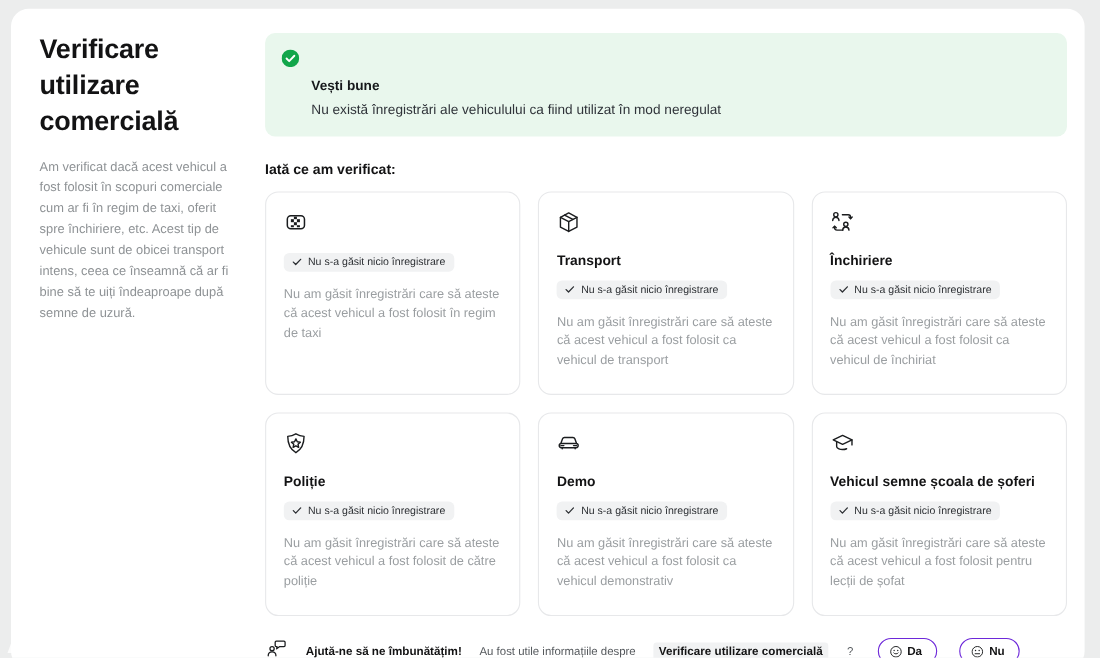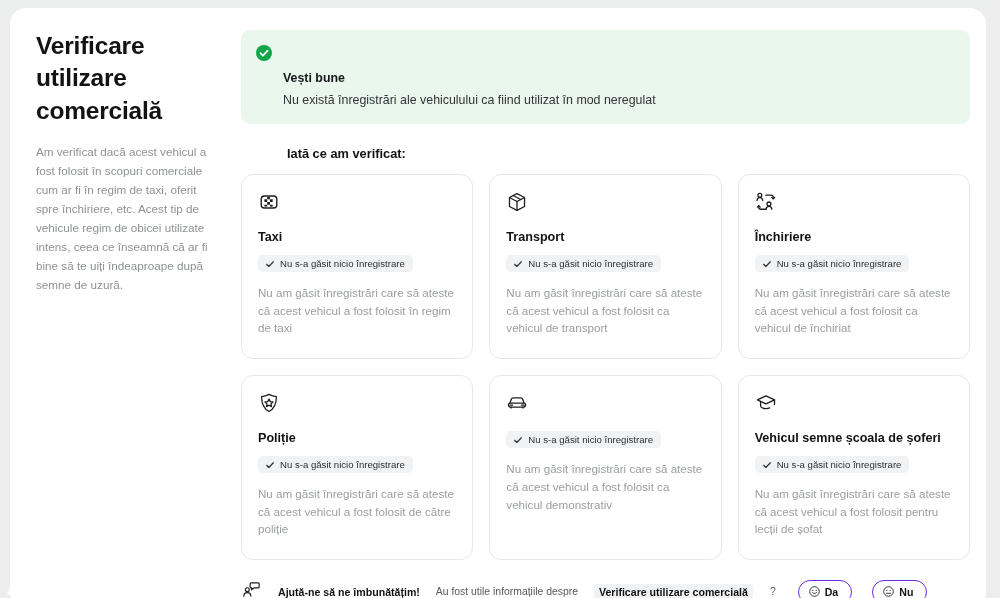--- a/index.html
+++ b/index.html
@@ -65,21 +65,20 @@
   .banner-text { min-width: 0; margin-top: 27px; }
   .banner-title {
     font-size: 12.4px; font-weight: bold; color: #15181a;
     line-height: 1.3; margin-bottom: 6px;
   }
   .banner-sub { font-size: 12.4px; color: #30343a; line-height: 1.35; }
 
   .section-label {
     font-size: 12.8px; font-weight: bold; color: #131314;
     margin-bottom: 13px;
-    margin-left: 46px;
   }
 
   .grid {
     display: grid;
     grid-template-columns: repeat(3, 1fr);
     gap: 16px 16px;
   }
   .ucard {
     border: 1px solid #e7e8ea;
     border-radius: 12px;
@@ -146,21 +145,21 @@
 </style>
 </head>
 <body>
 
 <div id="page">
   <div id="card">
     <div id="layout">
 
       <div class="left-col">
         <h1 class="page-title">Verificare utilizare comercială</h1>
-        <p class="page-desc">Am verificat dacă acest vehicul a fost folosit în scopuri comerciale cum ar fi în regim de taxi, oferit spre închiriere, etc. Acest tip de vehicule regim de obicei utilizate intens, ceea ce înseamnă că ar fi bine să te uiți îndeaproape după semne de uzură.</p>
+        <p class="page-desc">Am verificat dacă acest vehicul a fost folosit în scopuri comerciale cum ar fi în regim de taxi, oferit spre închiriere, etc. Acest tip de vehicule sunt de obicei transport intens, ceea ce înseamnă că ar fi bine să te uiți îndeaproape după semne de uzură.</p>
       </div>
 
       <div class="right-col">
 
         <div class="banner">
           <span class="banner-icon">
             <svg width="16" height="16" viewBox="0 0 16 16">
               <circle cx="8" cy="8" r="8" fill="#11a64a"></circle>
               <path d="M4.5 8.2 L6.9 10.6 L11.6 5.7" fill="none" stroke="#ffffff" stroke-width="1.7" stroke-linecap="round" stroke-linejoin="round"></path>
             </svg>
@@ -180,21 +179,20 @@
               <svg width="22" height="22" viewBox="0 0 24 24" fill="none" stroke="#1b1d1f" stroke-width="1.5">
                 <rect x="3.5" y="5.5" width="17" height="13" rx="3.5"></rect>
                 <rect x="7" y="9" width="3" height="3" fill="#1b1d1f" stroke="none"></rect>
                 <rect x="13" y="9" width="3" height="3" fill="#1b1d1f" stroke="none"></rect>
                 <rect x="10" y="12" width="3" height="3" fill="#1b1d1f" stroke="none"></rect>
                 <rect x="7" y="15" width="3" height="2" fill="#1b1d1f" stroke="none"></rect>
                 <rect x="13" y="15" width="3" height="2" fill="#1b1d1f" stroke="none"></rect>
                 <rect x="10" y="6.5" width="3" height="2.5" fill="#1b1d1f" stroke="none"></rect>
               </svg>
             </div>
-            <div class="ucard-title">Taxi</div>
             <div class="badge">
               <svg width="10" height="10" viewBox="0 0 12 12">
                 <path d="M2 6.3 L4.6 9 L10 3.3" fill="none" stroke="#2c2f33" stroke-width="1.4" stroke-linecap="round" stroke-linejoin="round"></path>
               </svg>
               <span>Nu s-a găsit nicio înregistrare</span>
             </div>
             <div class="ucard-desc">Nu am găsit înregistrări care să ateste că acest vehicul a fost folosit în regim de taxi</div>
           </div>
 
           <div class="ucard">
@@ -260,20 +258,21 @@
             <div class="ucard-icon">
               <svg width="22" height="22" viewBox="0 0 24 24" fill="none" stroke="#1b1d1f" stroke-width="1.4" stroke-linecap="round" stroke-linejoin="round">
                 <path d="M4.2 12.2 L5.9 7.6 C6.2 6.8 6.9 6.3 7.8 6.3 L16.2 6.3 C17.1 6.3 17.8 6.8 18.1 7.6 L19.8 12.2"></path>
                 <rect x="2.6" y="12.2" width="18.8" height="4.2" rx="2.1"></rect>
                 <path d="M5.6 16.4 L5.6 17.5"></path>
                 <path d="M18.4 16.4 L18.4 17.5"></path>
                 <path d="M4.2 14.3 L7.2 14.3"></path>
                 <path d="M16.8 14.3 L19.8 14.3"></path>
               </svg>
             </div>
+            <div class="ucard-title">Demo</div>
             <div class="badge">
               <svg width="10" height="10" viewBox="0 0 12 12">
                 <path d="M2 6.3 L4.6 9 L10 3.3" fill="none" stroke="#2c2f33" stroke-width="1.4" stroke-linecap="round" stroke-linejoin="round"></path>
               </svg>
               <span>Nu s-a găsit nicio înregistrare</span>
             </div>
             <div class="ucard-desc">Nu am găsit înregistrări care să ateste că acest vehicul a fost folosit ca vehicul demonstrativ</div>
           </div>
 
           <div class="ucard">

